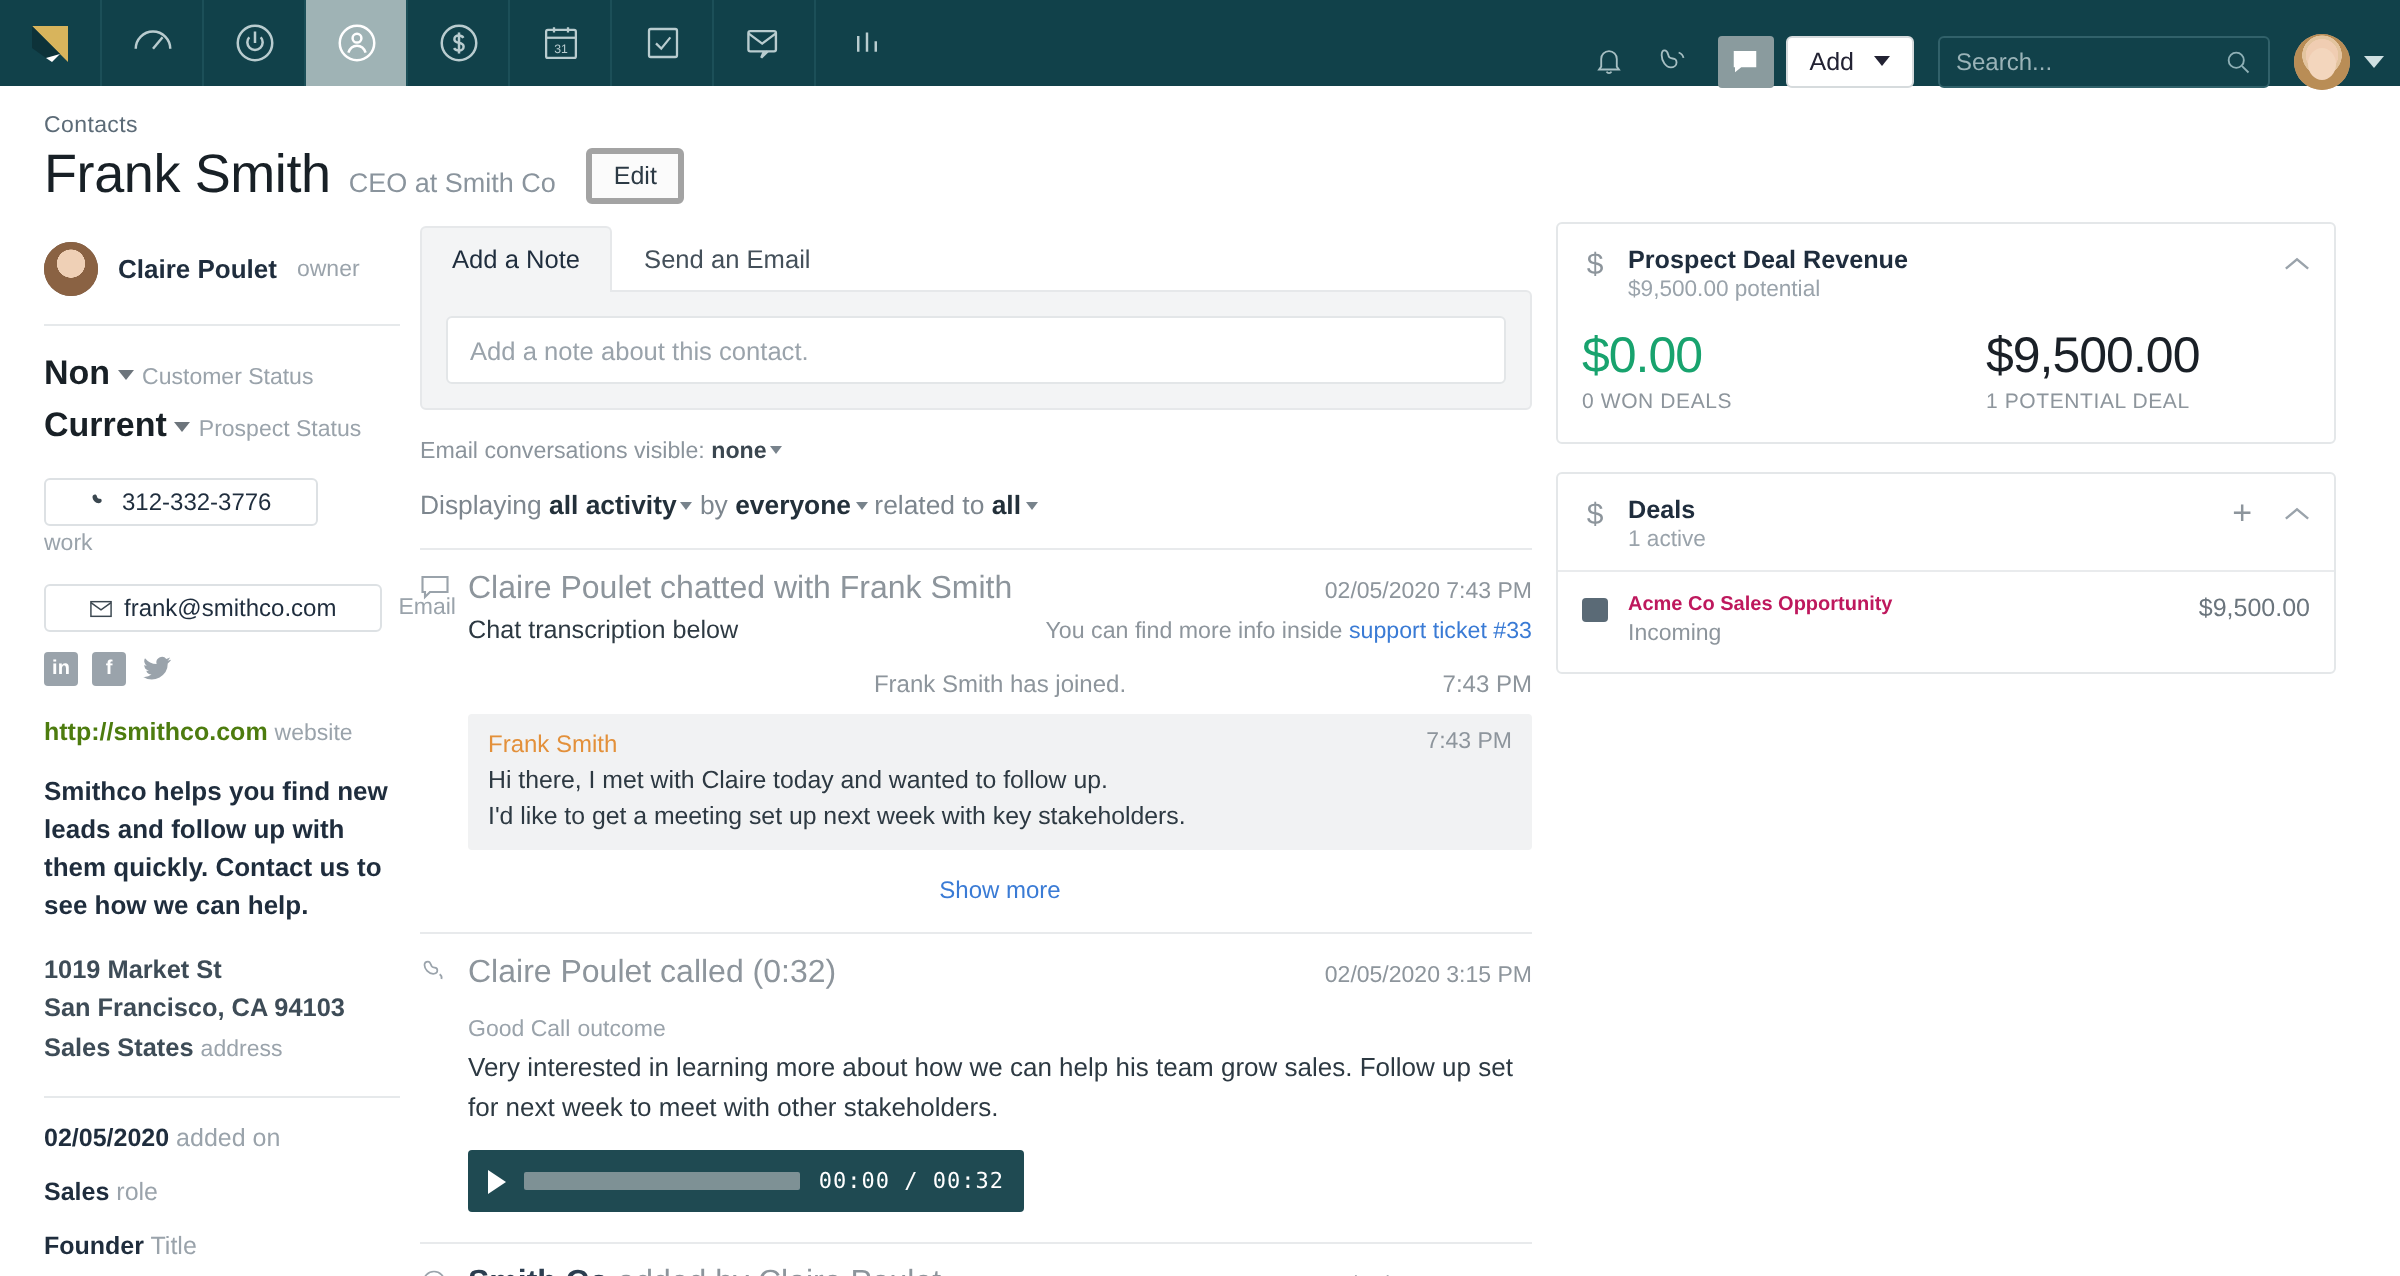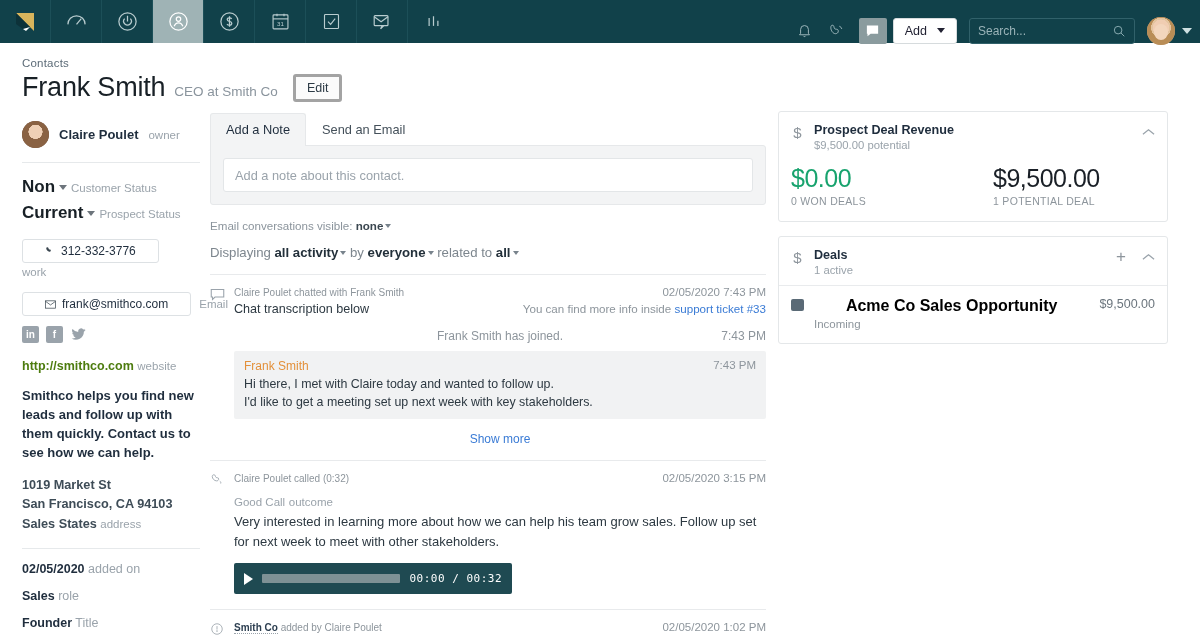--- a/index.html
+++ b/index.html
@@ -140,21 +140,21 @@
   .mini-caret { display:inline-block; width:0;height:0;border-left:3.5px solid transparent;
     border-right:3.5px solid transparent;border-top:4.5px solid #78838c; margin-left:2px;
     position:relative; top:-2px; cursor:pointer;}
 
   .act-sep { height:1px; background:#e8eaec; margin-top:14px; }
   .act { padding:11px 0 0 0; }
   .act-head { display:flex; align-items:flex-start; gap:9px; }
   .act-ico { width:15px; flex:0 0 15px; padding-top:1px; color:#9aa3ab; }
   .act-main { flex:1; }
   .act-titlerow { display:flex; justify-content:space-between; align-items:baseline; }
-  .act-title { font-size:10px; color:#8d959c; }
+  .act-title { font-size:16px; color:#8d959c; }
   .act-time { font-size:11.5px; color:#8d959c; white-space:nowrap; }
   .act-sub { display:flex; justify-content:space-between; align-items:baseline; margin-top:4px; }
   .act-subtext { font-size:12.6px; color:#2d3942; }
   .act-note { font-size:11.6px; color:#8d959c; }
   .act-note a { color:#3a7bd5; text-decoration:none; cursor:pointer; }
 
   .chat-join { text-align:center; font-size:12px; color:#8d959c; margin-top:13px; position:relative;}
   .chat-join .t { position:absolute; right:0; top:0; }
   .chat-msg { background:#f1f2f3; border-radius:2px; padding:8px 10px 10px; margin-top:8px; position:relative;}
   .chat-from { font-size:12px; color:#e3903a; }
@@ -189,21 +189,21 @@
   .metrics { display:flex; padding:4px 12px 14px;gap:40px; }
   .metric { flex:1; }
   .metric .v { font-size:25px; font-weight:400; letter-spacing:-.5px;}
   .metric .v.green { color:#18a36e; }
   .metric .v.dark { color:#1a2027; }
   .metric .l { font-size:10.5px; color:#8d959c; letter-spacing:.3px; margin-top:2px;}
   .card-divider { height:1px; background:#e9ebed; }
   .deal-row { display:flex; align-items:flex-start; padding:11px 12px 13px; gap:10px; cursor:pointer;}
   .deal-ico { width:13px; height:12px; background:#5a6a76; border-radius:2px; margin-top:2px; flex:0 0 13px;}
   .deal-main { flex:1; }
-  .deal-name { font-size:16px; font-weight:bold; color:#000000;text-align:center; }
+  .deal-name { font-size:10px; font-weight:bold; color:#be185d; }
   .deal-stage { font-size:11.5px; color:#8d959c; margin-top:3px; }
   .deal-amt { font-size:12.5px; color:#6b757d; white-space:nowrap; }
 </style>
 </head>
 <body>
 
 <div class="topbar">
   <div class="nav-left">
 
     <div class="nav-item logo">

